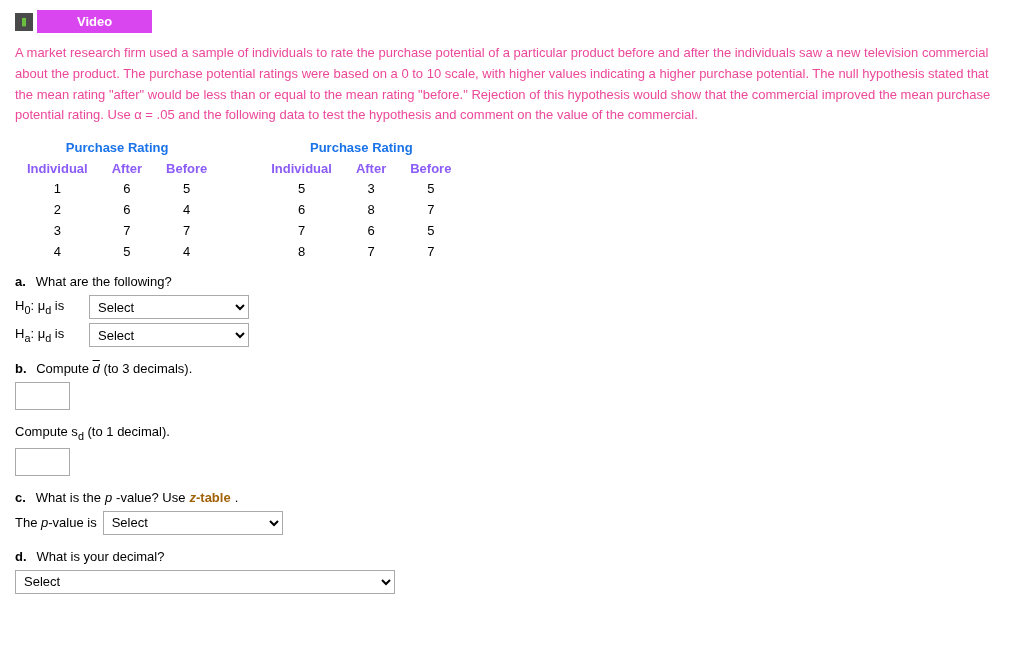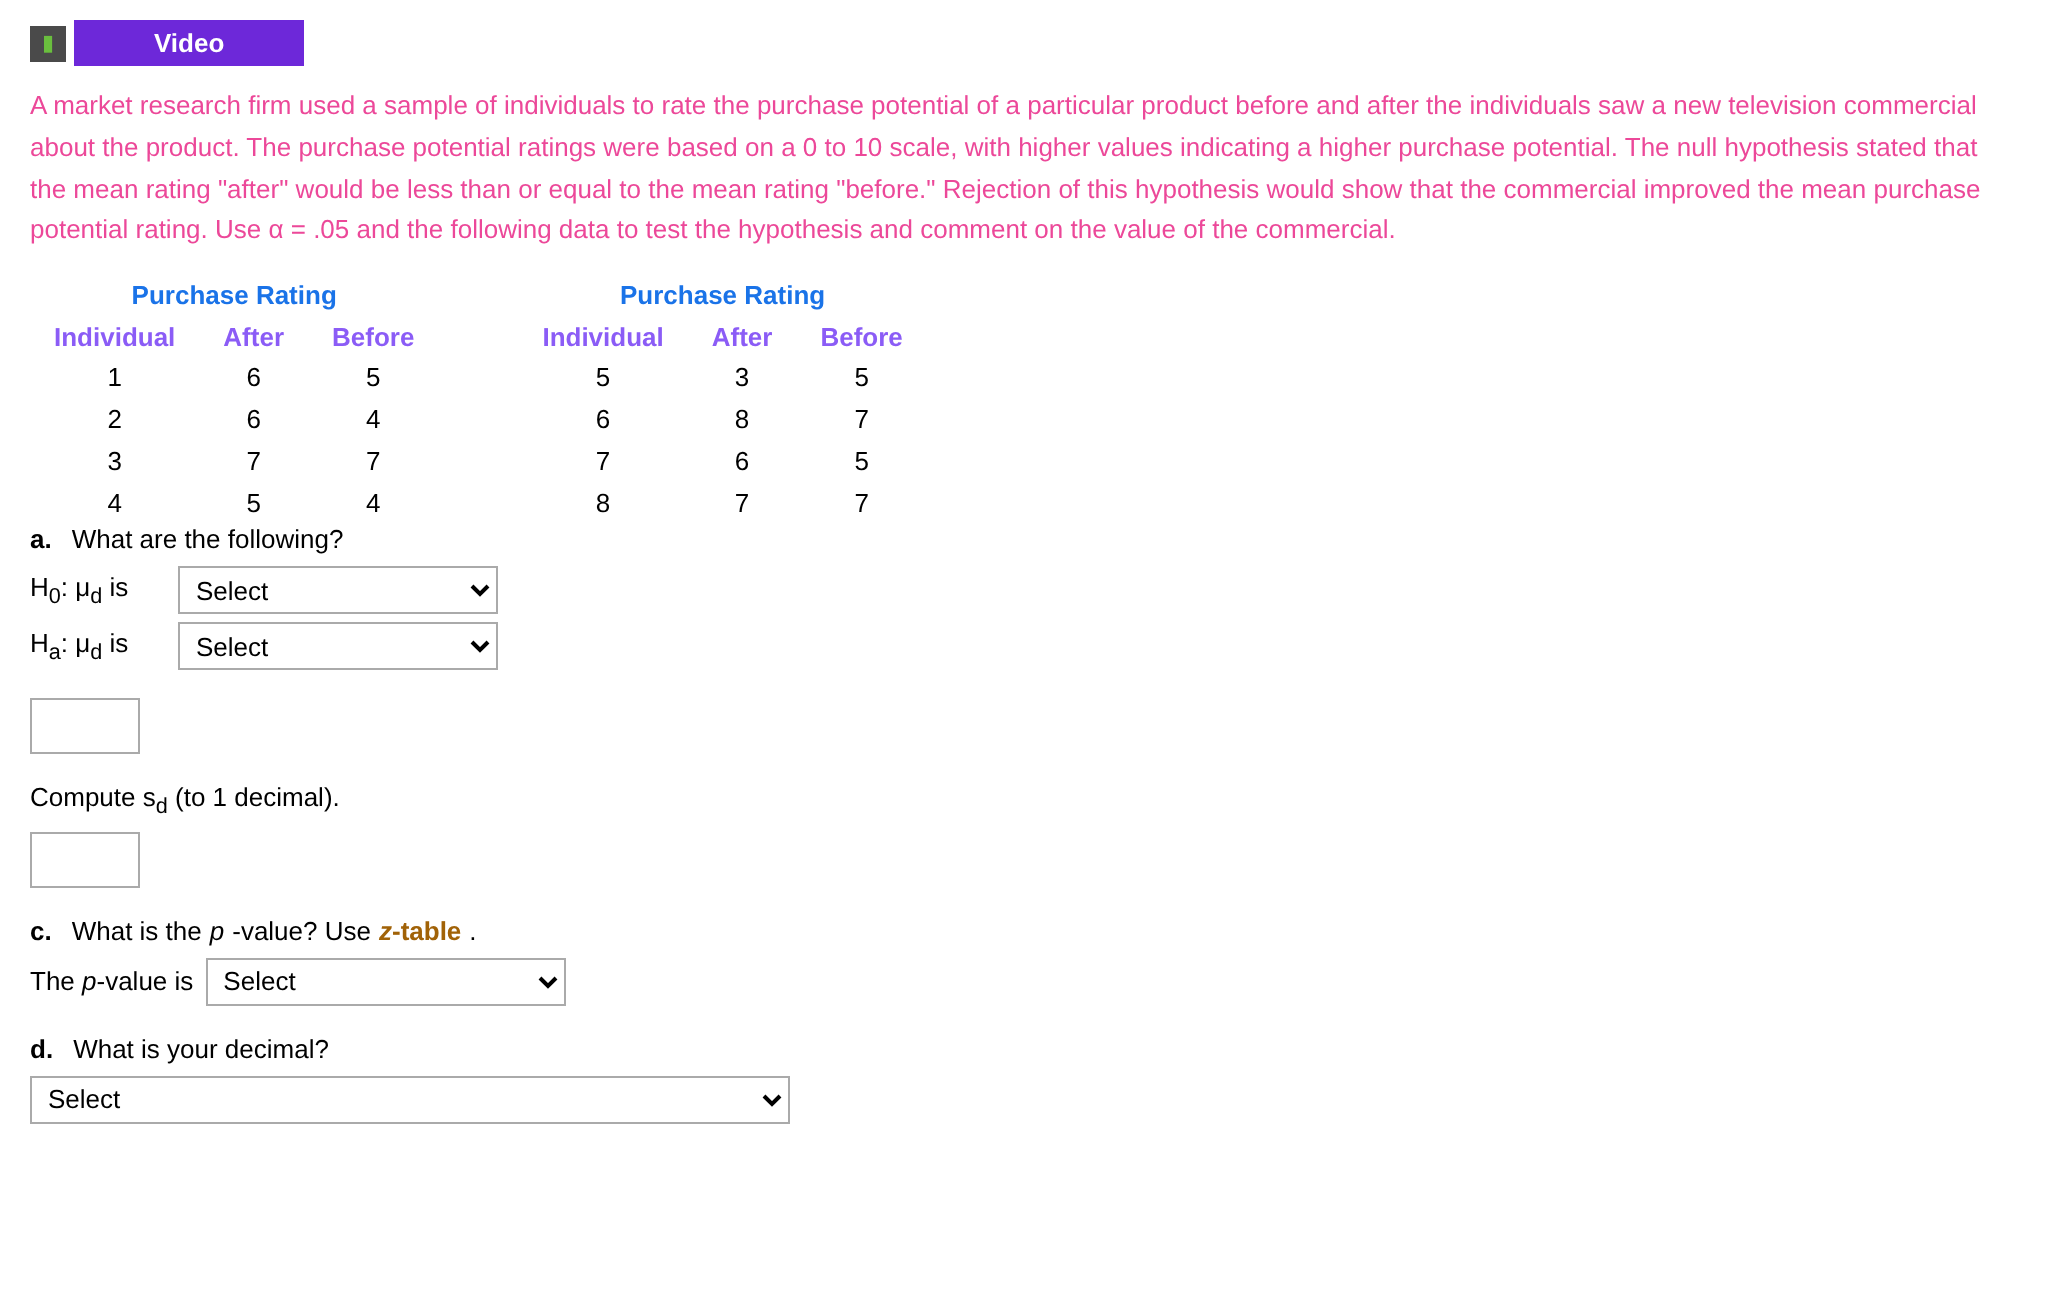--- a/index.html
+++ b/index.html
@@ -20,38 +20,39 @@
       width: 18px;
       height: 18px;
       background: #4a4a4a;
       display: inline-flex;
       align-items: center;
       justify-content: center;
       margin-right: 4px;
       flex-shrink: 0;
     }
     .video-btn {
-      background: #6d28d9;
+      background: #d946ef;
       color: #fff;
       font-weight: bold;
       font-size: 13px;
       padding: 4px 40px;
       border: none;
       cursor: pointer;
       display: inline-block;
     }
     .intro-text {
       font-size: 13px;
       line-height: 1.6;
       margin-bottom: 14px;
       color: #ec4899;
     }
     .table-section {
       display: flex;
       gap: 40px;
+      margin-bottom: 12px;
     }
     .table-group {
       min-width: 180px;
     }
     .table-group-title {
       color: #1a73e8;
       font-weight: bold;
       font-size: 13px;
       margin-bottom: 4px;
       text-align: center;
@@ -238,20 +239,26 @@
     <option value="Select">Select</option><option value="≤ 0">≤ 0</option><option value="≥ 0">≥ 0</option><option value="= 0">= 0</option><option value="&lt; 0">&lt; 0</option><option value="&gt; 0">&gt; 0</option><option value="≠ 0">≠ 0</option></select>
   </div>
   <div class="hypothesis-line">
     <span class="hypothesis-label">H<sub>a</sub>: μ<sub>d</sub> is</span>
     <select class="dropdown" id="ha-select">
     <option value="Select">Select</option><option value="≤ 0">≤ 0</option><option value="≥ 0">≥ 0</option><option value="= 0">= 0</option><option value="&lt; 0">&lt; 0</option><option value="&gt; 0">&gt; 0</option><option value="≠ 0">≠ 0</option></select>
   </div>
 </div>
 
 <div class="question-block">
+  <div class="compute-label">
+    <span class="part-label">b.</span>
+    <span>Compute</span>
+    <span class="overbar" style="text-decoration:overline;font-style:italic;"> d</span>
+    <span> (to 3 decimals).</span>
+  </div>
   <div class="input-box">
     <input type="text" style="">
   </div>
 </div>
 
 <div class="question-block">
   <div class="compute-label">
     <span>Compute s<sub>d</sub> (to 1 decimal).</span>
   </div>
   <div class="input-box">

